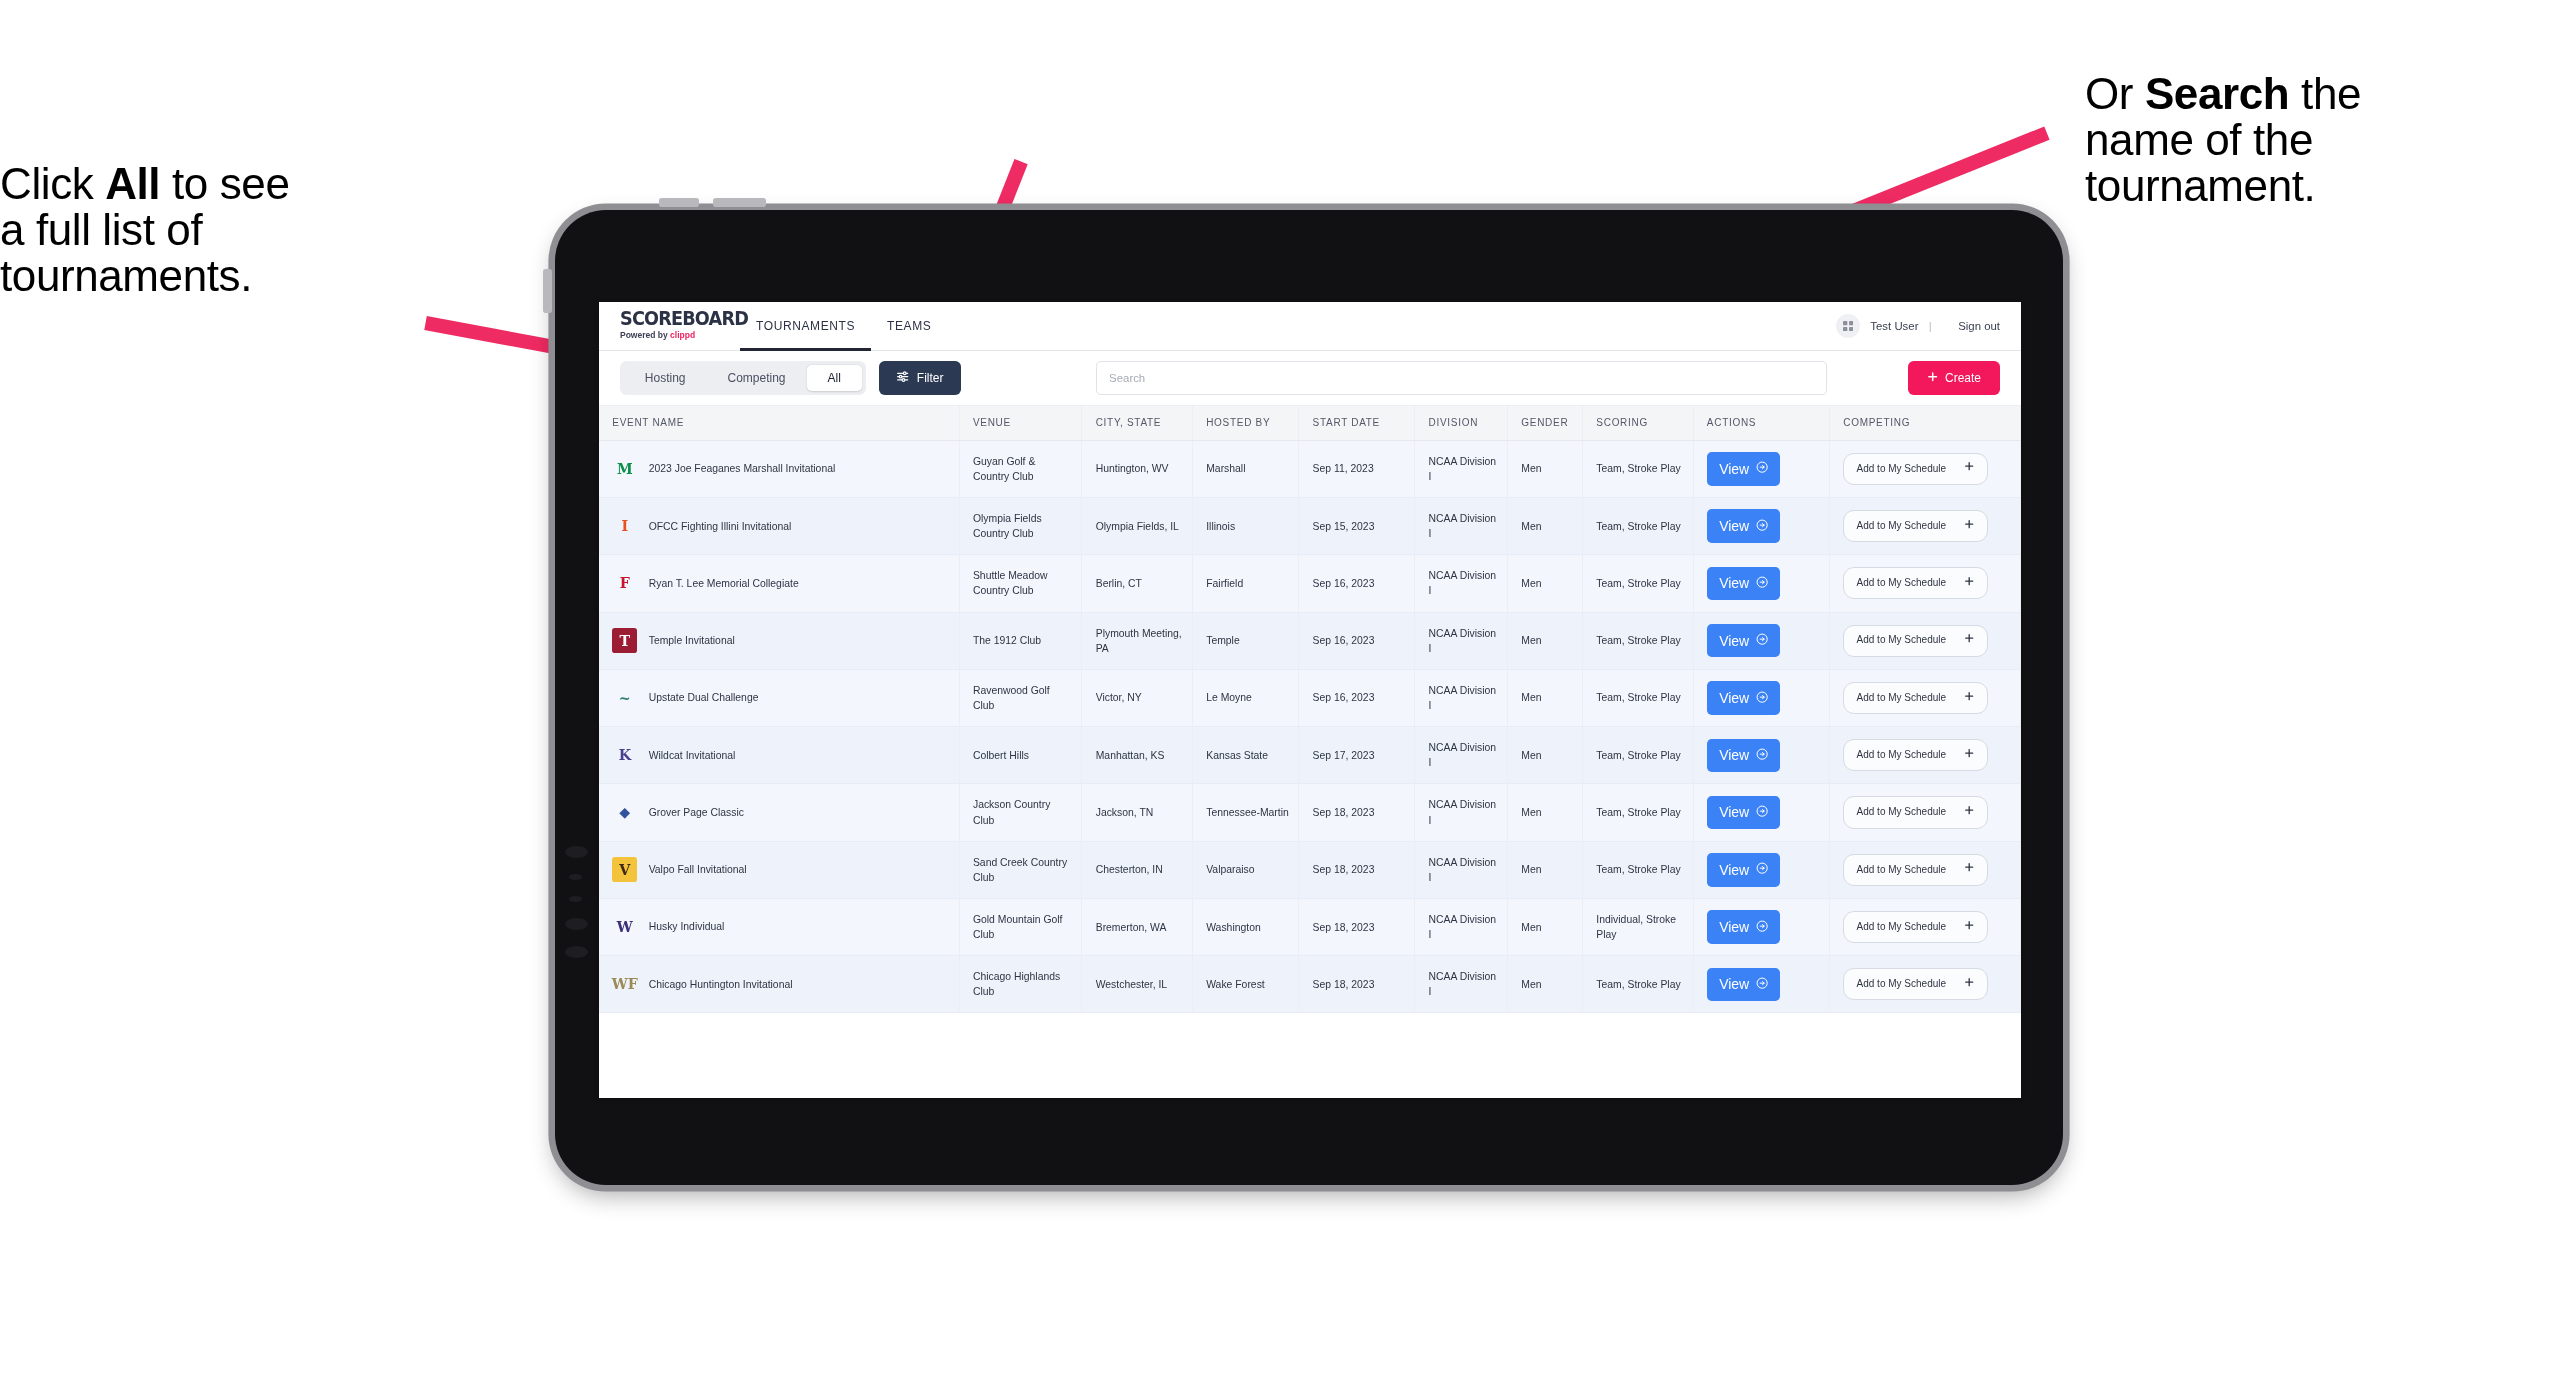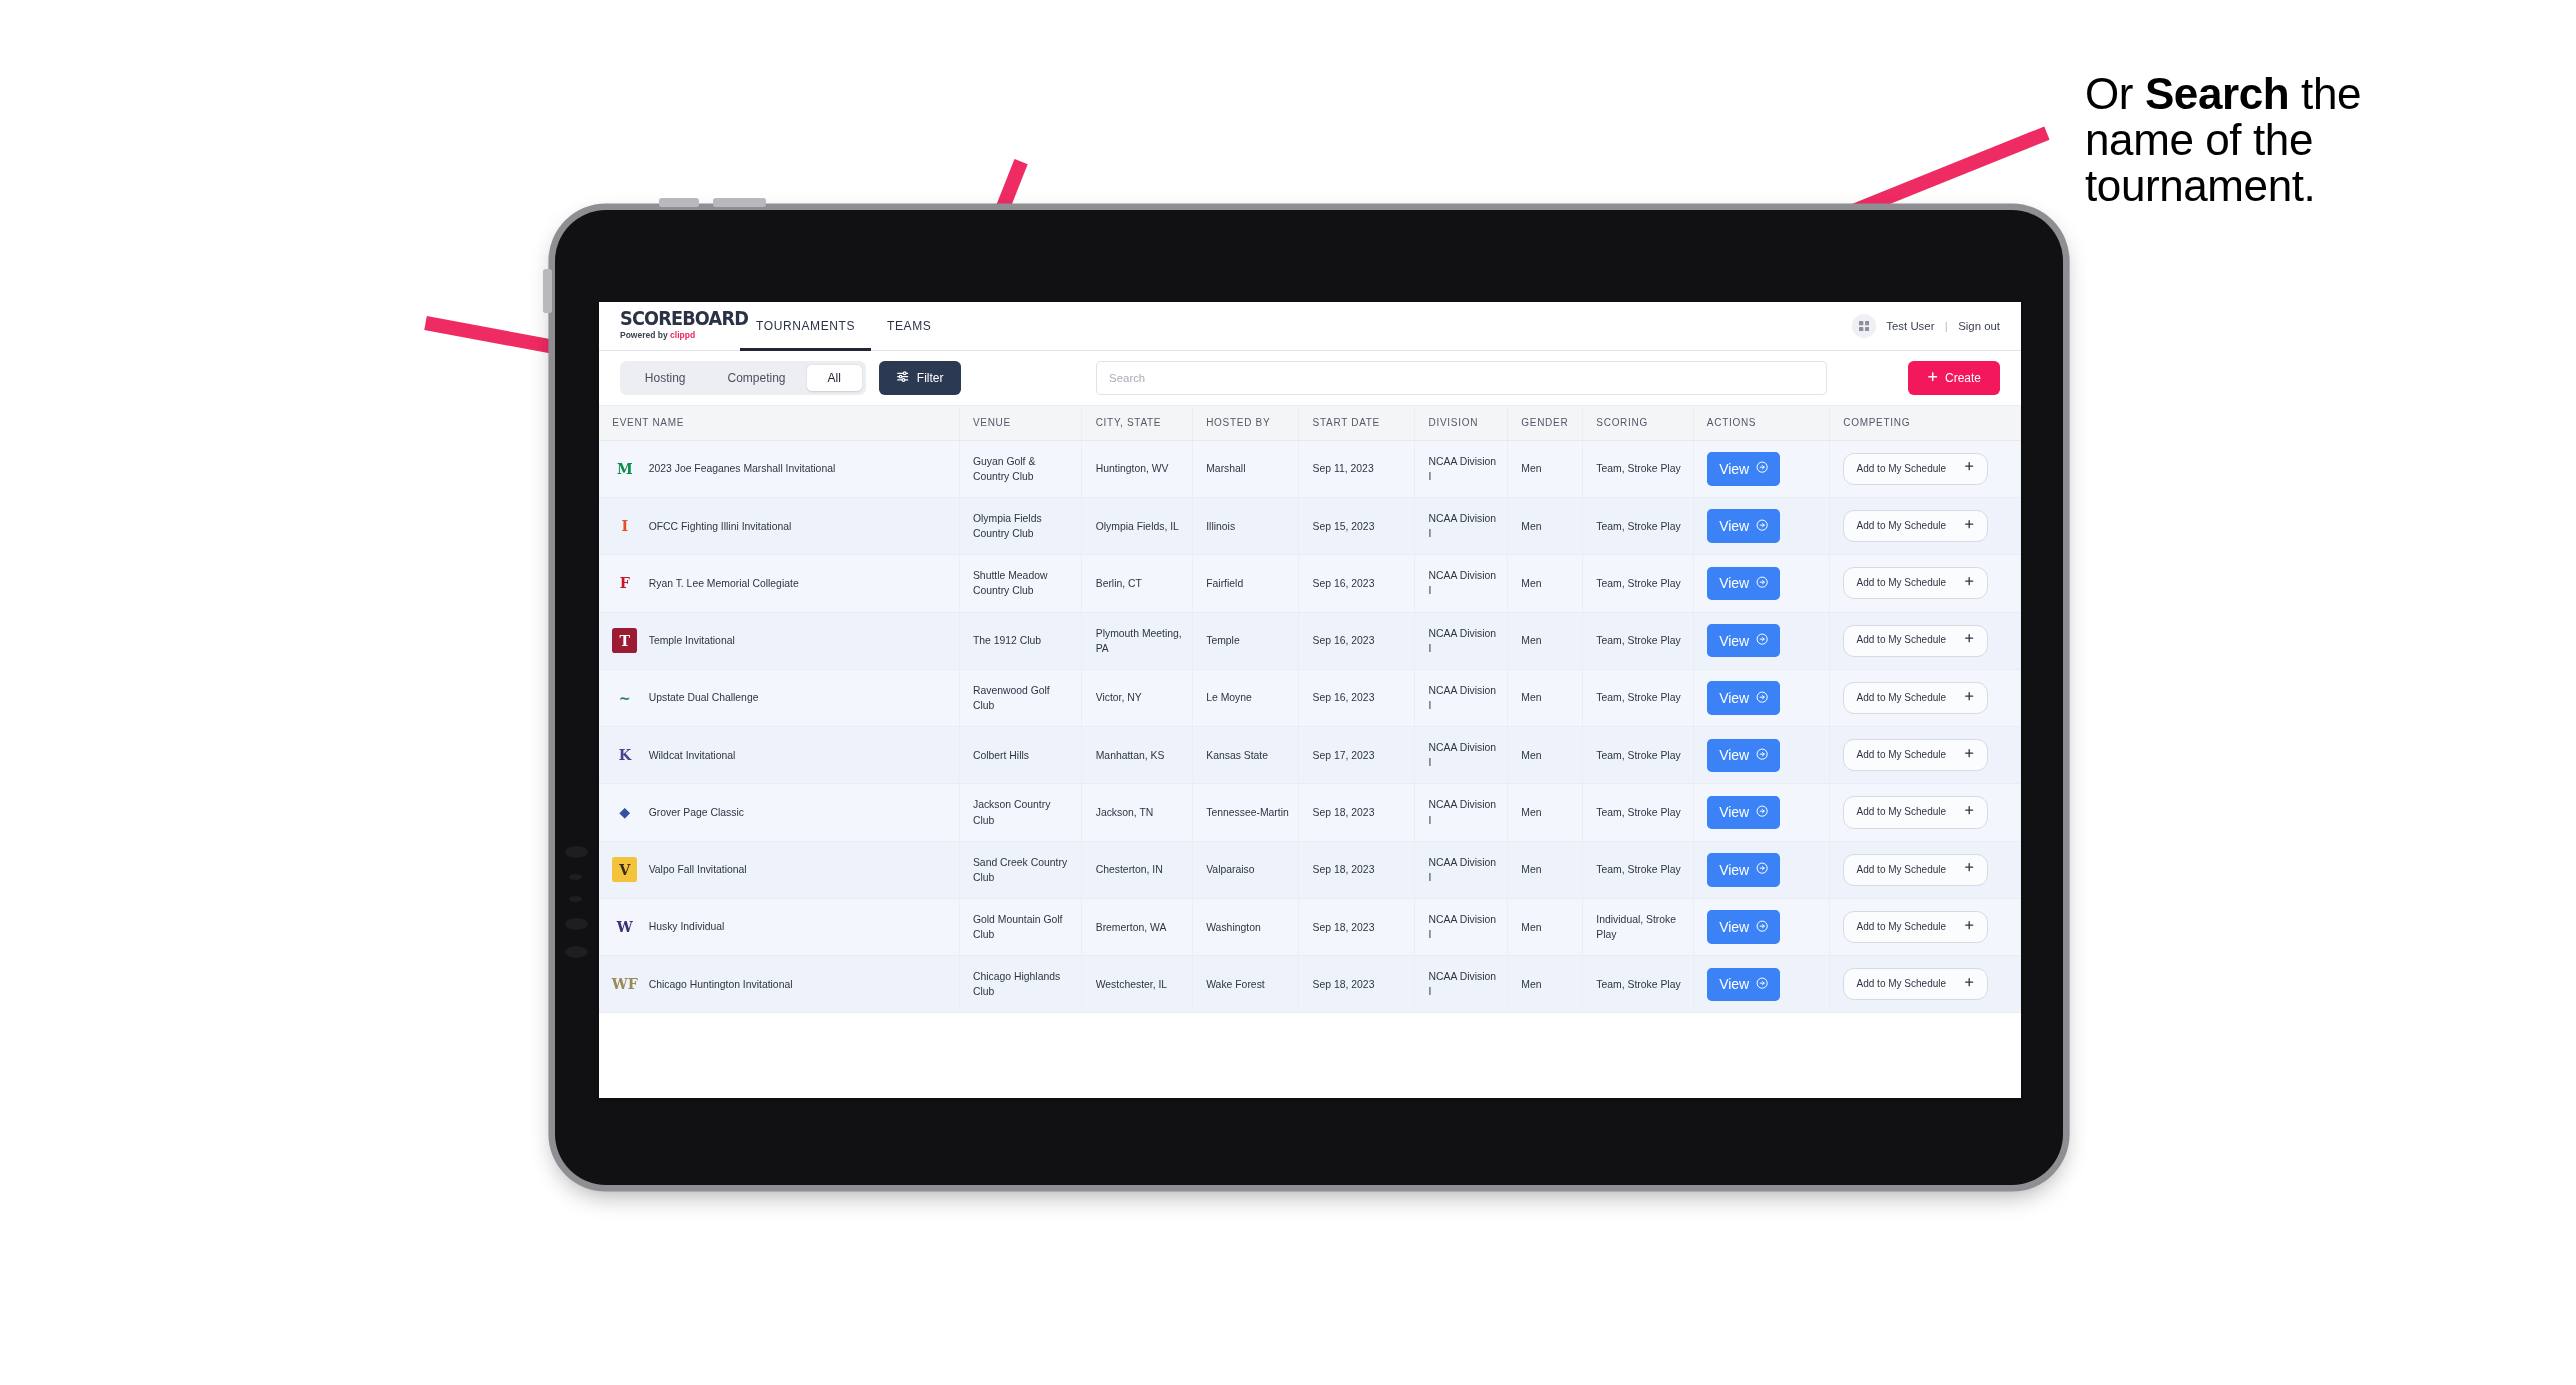--- a/index.html
+++ b/index.html
@@ -83,21 +83,21 @@
   #user-area {
     margin-left: auto; display: flex; align-items: center;
     padding-right: 21px; gap: 10.4px; font-size: 11.4px; color: #3b4152;
   }
   #avatar {
     width: 24px; height: 24px; border-radius: 50%;
     background: #eef0f4; display: flex; align-items: center;
     justify-content: center; font-size: 10.4px; color: #878c99;
   }
   #user-area .sep { color: #b9bcc5; }
-  #user-area .link { cursor: pointer; }
+  #user-area .link { cursor: pointer; margin-left: 16px; }
 
   
   #toolbar {
     height: 55px; background: #fff; display: flex; align-items: center;
     padding: 0 21px; gap: 13.3px; border-bottom: 0.9px solid #eceef1;
   }
   #segmented {
     display: flex; background: #eceef2; border-radius: 6.6px; padding: 3.8px; height: 34px; justify-content: space-between;
   }
   .seg {
@@ -157,20 +157,23 @@
     padding: 7.6px 12.3px; font-size: 10px; color: #2e3442;
     cursor: pointer; white-space: nowrap;
   }
   .ico { display: inline-block; vertical-align: middle; }
 </style>
 </head>
 <body>
 
 <div id="stage">
 
+  <div class="annot" id="annot-all">Click <b>All</b> to see
+a full list of
+tournaments.</div>
   <div class="annot" id="annot-search">Or <b>Search</b> the
 name of the
 tournament.</div>
 
   <svg class="arrow-svg" viewBox="0 0 2712 1459">
     <defs>
       <marker id="ah" markerWidth="5" markerHeight="5" refX="2.6" refY="2.5" orient="auto">
         <path d="M0,0 L5,2.5 L0,5 z" fill="#ef2b63"></path>
       </marker>
     </defs>

